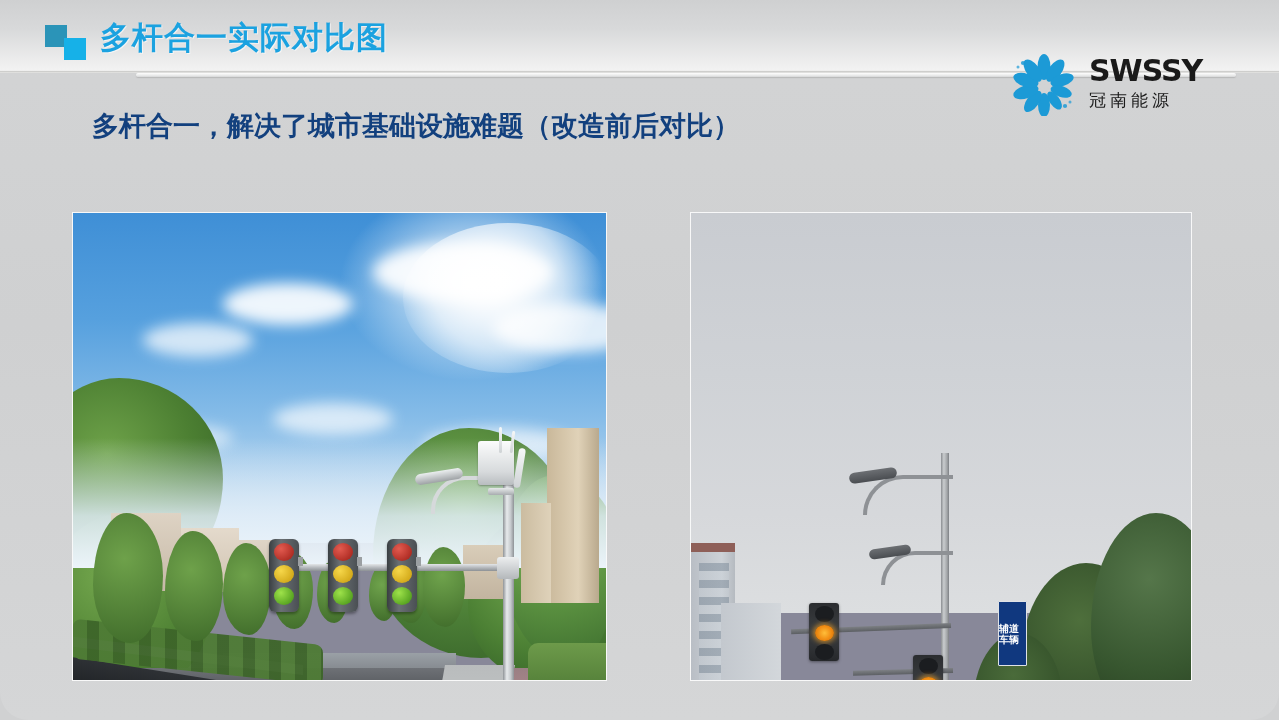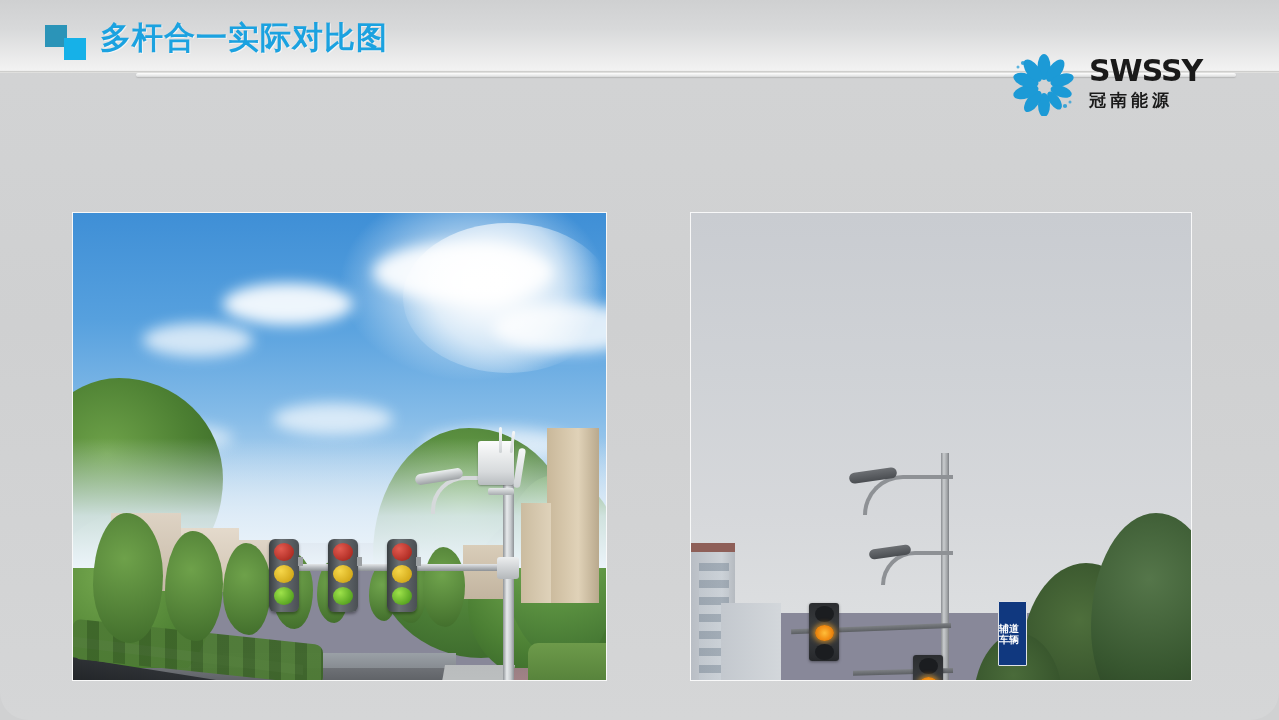--- a/index.html
+++ b/index.html
@@ -55,21 +55,21 @@
   #logo-mark{position:absolute;left:0;top:0;width:74px;height:62px;}
   #logo-text{
     position:absolute;left:82px;top:2px;width:168px;
   }
   #logo-name{
     font-size:30px;font-weight:bold;letter-spacing:-1px;
     color:#1a1a1a;line-height:30px;
     font-family:"DejaVu Sans",sans-serif;
   }
   #logo-sub{
-    font-size:17px;font-weight:bold;letter-spacing:4px;
+    font-size:17px;font-weight:normal;letter-spacing:4px;
     color:#1a1a1a;line-height:24px;margin-top:3px;
   }
   
   #subtitle{
     position:absolute;left:92px;top:108px;
     font-size:27px;font-weight:bold;
     color:#12407e;white-space:nowrap;
   }
   
   .photo{
@@ -272,20 +272,21 @@
         <circle cx="58" cy="52" r="2.1" opacity=".85"></circle>
         <circle cx="63" cy="48" r="1.5" opacity=".7"></circle>
       </g>
     </svg>
     <div id="logo-text">
       <div id="logo-name">SWSSY</div>
       <div id="logo-sub">冠南能源</div>
     </div>
   </div>
 
+  <div id="subtitle">多杆合一，解决了城市基础设施难题（改造前后对比）</div>
 
   <div id="photo-left" class="photo">
 
     <div class="L" id="L-sky"></div>
 
     <div class="L cloud" style="left:150px;top:70px;width:130px;height:42px;"></div>
     <div class="L cloud" style="left:70px;top:110px;width:110px;height:34px;opacity:.8;"></div>
     <div class="L cloud" style="left:300px;top:30px;width:180px;height:58px;"></div>
     <div class="L cloud" style="left:420px;top:90px;width:150px;height:50px;opacity:.9;"></div>
     <div class="L cloud" style="left:200px;top:190px;width:120px;height:32px;opacity:.75;"></div>

